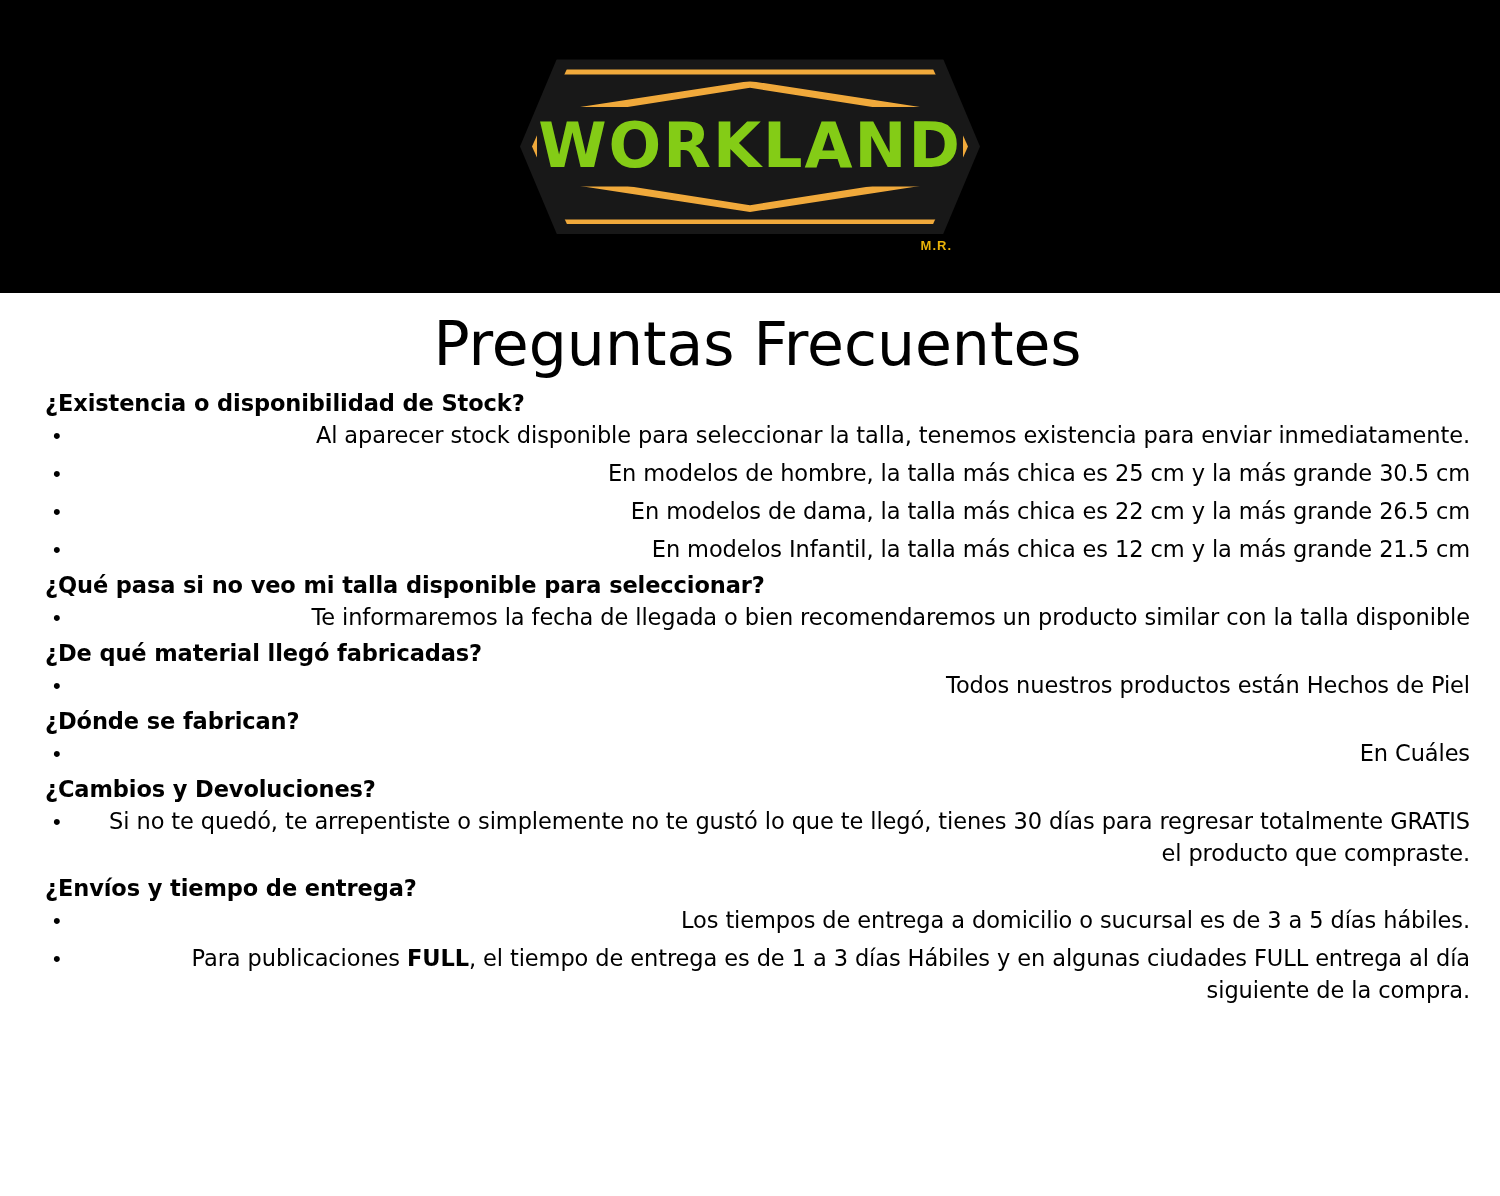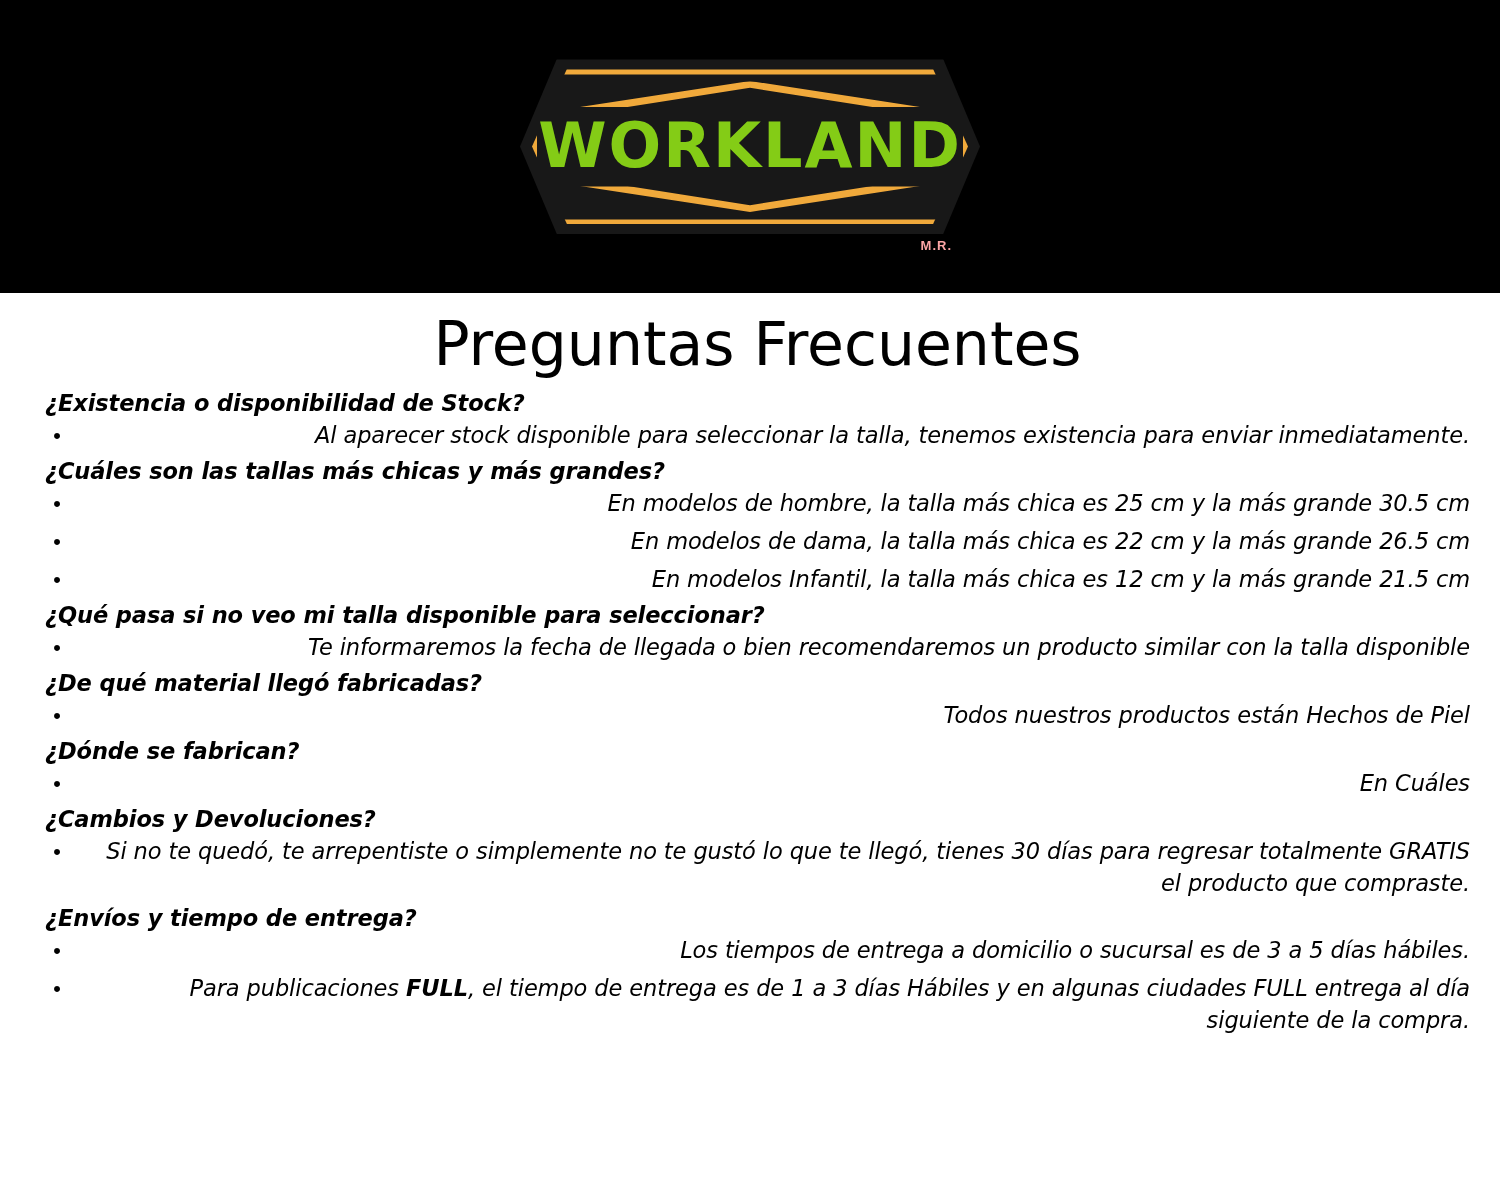--- a/index.html
+++ b/index.html
@@ -73,40 +73,40 @@
     letter-spacing: 2px;
     color: #84cc16;
     white-space: nowrap;
   }
   .logo-mark {
     position: absolute;
     right: 28px;
     bottom: -18px;
     font-size: 13px;
     font-weight: bold;
-    color: #fca5a5;
+    color: #eab308;
     letter-spacing: 1px;
   }
 
   
   .content {
     padding: 14px 30px 0 45px;
     box-sizing: border-box;
     width: 1500px;
   }
   .page-title {
     text-align: center;
     font-size: 60px;
     font-weight: normal;
     font-family: "DejaVu Sans", sans-serif;
     margin: 6px 0 14px 0;
     letter-spacing: 0px;
     line-height: 1.05;
   }
-  .qa-block { margin: 0; font-style: italic; }
+  .qa-block { margin: 0; }
   .question {
     font-size: 22.5px;
     font-weight: bold;
     font-family: "DejaVu Sans", sans-serif;
     margin: 6px 0 4px 0;
     letter-spacing: -0.1px;
   }
   .bullet-row {
     display: flex;
     align-items: flex-start;
@@ -150,21 +150,20 @@
 
   <div class="qa-block">
     <div class="question">¿Existencia o disponibilidad  de Stock?</div>
     <div class="bullet-row">
       <span class="bullet-dot">•</span>
       <span class="bullet-text">Al aparecer stock disponible para seleccionar  la talla, tenemos existencia  para enviar inmediatamente.</span>
     </div>
   </div>
 
   <div class="qa-block">
-    <div class="question">¿Cuáles son las tallas más chicas y más grandes?</div>
     <div class="bullet-row">
       <span class="bullet-dot">•</span>
       <span class="bullet-text">En modelos de hombre, la talla más chica es 25 cm y la más grande 30.5 cm</span>
     </div>
     <div class="bullet-row">
       <span class="bullet-dot">•</span>
       <span class="bullet-text">En modelos de dama, la talla más chica es 22 cm  y la más grande  26.5 cm</span>
     </div>
     <div class="bullet-row">
       <span class="bullet-dot">•</span>

